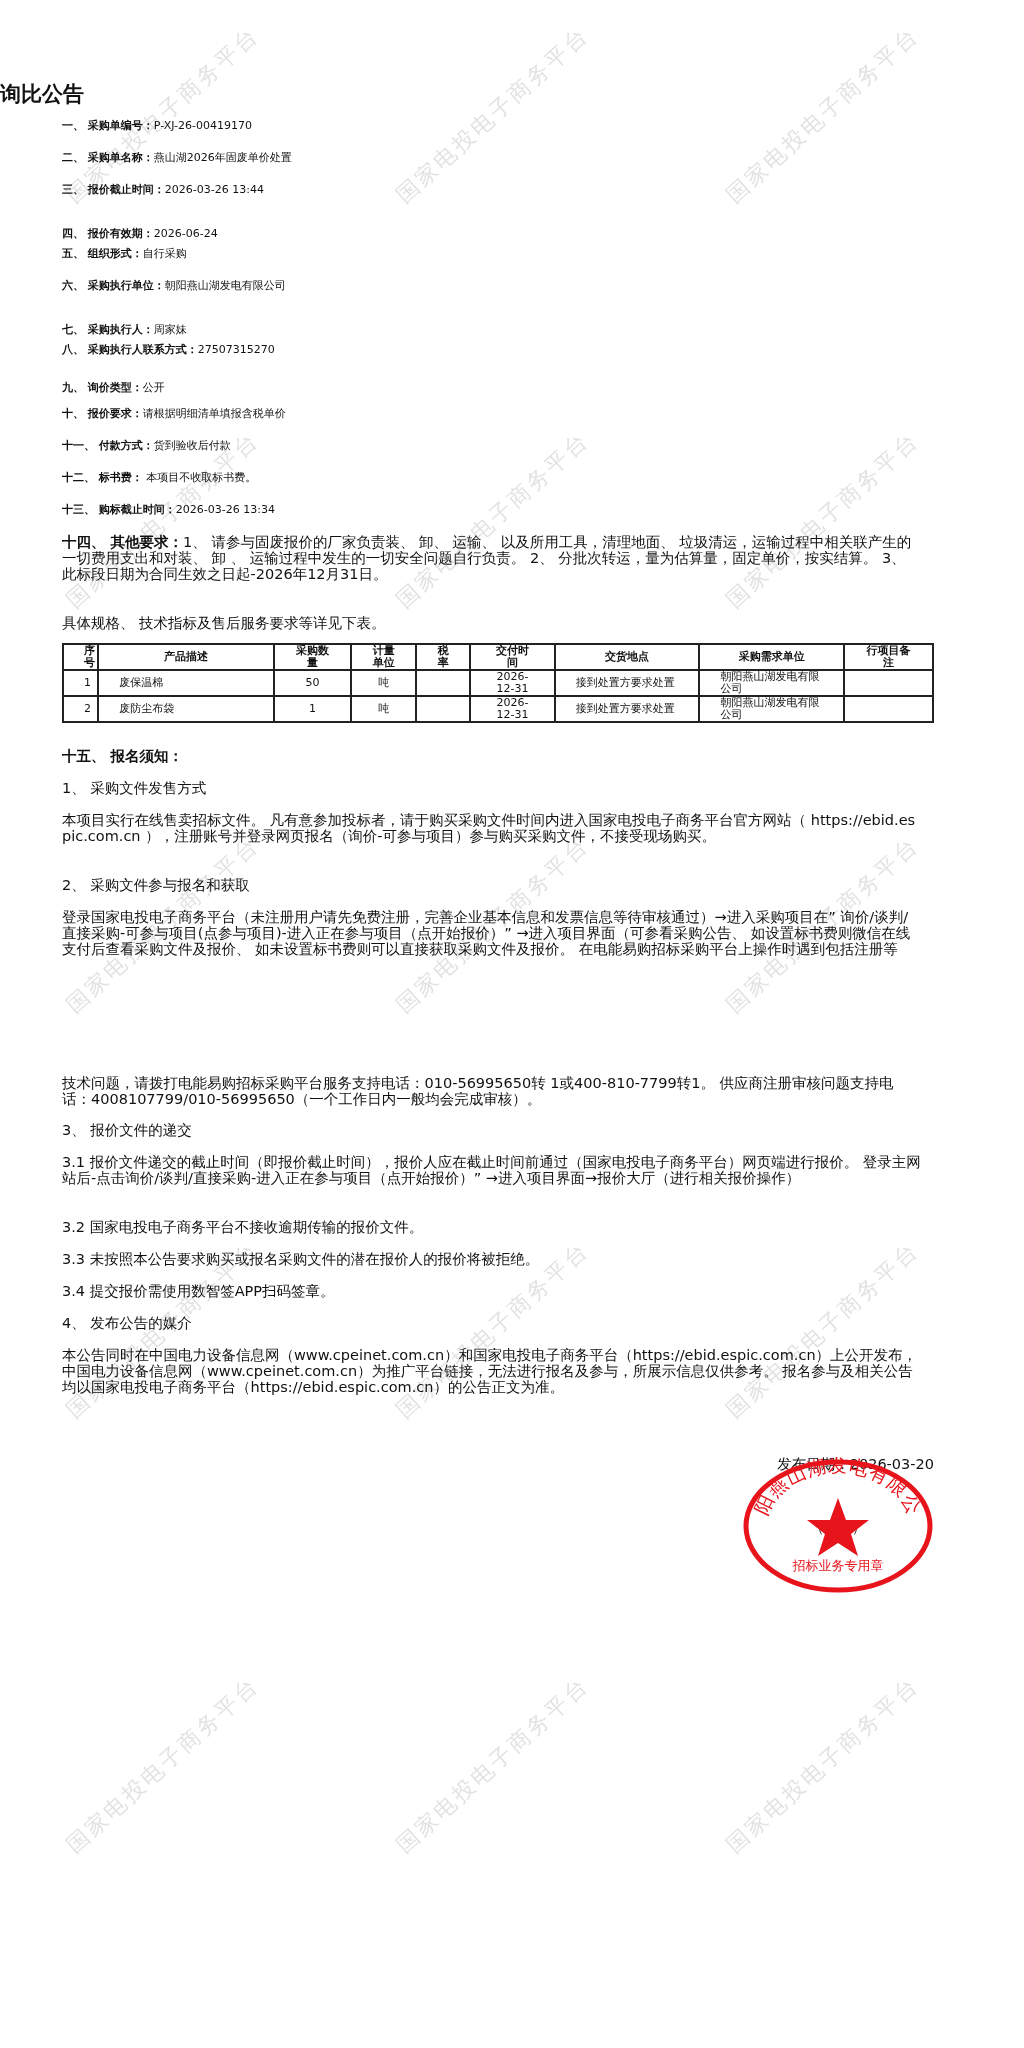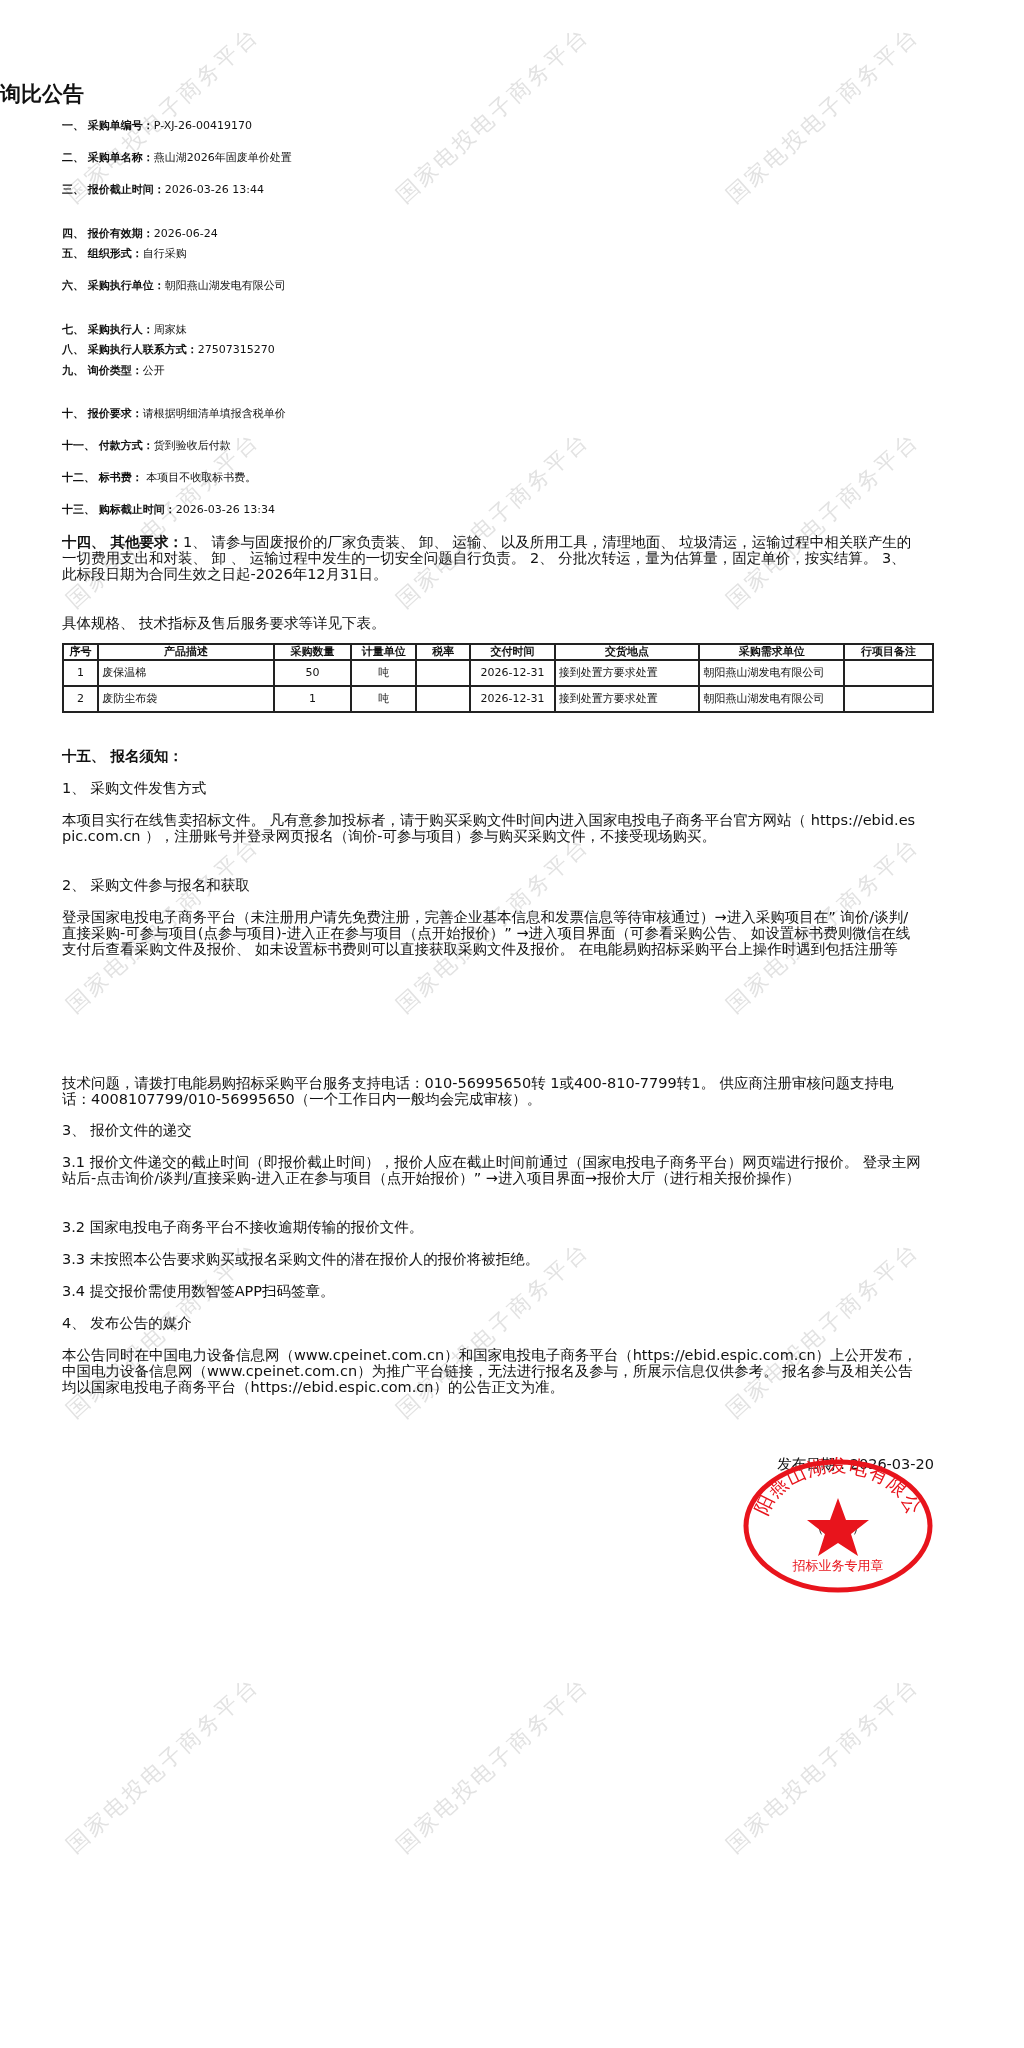--- a/index.html
+++ b/index.html
@@ -25,21 +25,21 @@
     .para {
       position: absolute; left: 62px; width: 860px; font-size: 14.5px; line-height: 16px;
       word-break: break-all;
     }
     .para .lbl { font-weight: bold; }
     table.items {
       position: absolute; left: 62px; top: 643px; width: 872px;
       border-collapse: collapse; font-size: 11px; table-layout: fixed;
     }
     table.items th, table.items td {
-      border: 2px solid #222; padding: 0 3px; line-height: 12px;
+      border: 2px solid #222; padding: 0 20px; line-height: 12px;
     }
     table.items th { font-weight: bold; text-align: center; height: 14px; }
     table.items td { height: 24px; }
     td.c { text-align: center; }
     .date-line { position: absolute; right: 90px; top: 1455px; font-size: 14.5px; }
     .seal { position: absolute; left: 738px; top: 1448px; width: 200px; height: 145px; z-index: 2; }
   </style>
 </head>
 <body>
 
@@ -65,21 +65,21 @@
   <h1 class="title">询比公告</h1>
 
   <div class="field" style="top:118px"><span class="lbl">一、 采购单编号：</span><span>P-XJ-26-00419170</span></div>
   <div class="field" style="top:150px"><span class="lbl">二、 采购单名称：</span><span>燕山湖2026年固废单价处置</span></div>
   <div class="field" style="top:182px"><span class="lbl">三、 报价截止时间：</span><span>2026-03-26 13:44</span></div>
   <div class="field" style="top:226px"><span class="lbl">四、 报价有效期：</span><span>2026-06-24</span></div>
   <div class="field" style="top:246px"><span class="lbl">五、 组织形式：</span><span>自行采购</span></div>
   <div class="field" style="top:278px"><span class="lbl">六、 采购执行单位：</span><span>朝阳燕山湖发电有限公司</span></div>
   <div class="field" style="top:322px"><span class="lbl">七、 采购执行人：</span><span>周家妹</span></div>
   <div class="field" style="top:342px"><span class="lbl">八、 采购执行人联系方式：</span><span>27507315270</span></div>
-  <div class="field" style="top:363px"><span class="lbl">九、 询价类型：</span><span>公开</span></div>
+  <div class="field" style="top:380px"><span class="lbl">九、 询价类型：</span><span>公开</span></div>
   <div class="field" style="top:406px"><span class="lbl">十、 报价要求：</span><span>请根据明细清单填报含税单价</span></div>
   <div class="field" style="top:438px"><span class="lbl">十一、 付款方式：</span><span>货到验收后付款</span></div>
   <div class="field" style="top:470px"><span class="lbl">十二、 标书费：</span><span> 本项目不收取标书费。</span></div>
   <div class="field" style="top:502px"><span class="lbl">十三、 购标截止时间：</span><span>2026-03-26 13:34</span></div>
 
   <div class="para" style="top:534px"><span class="lbl">十四、 其他要求：</span><span>1、 请参与固废报价的厂家负责装、 卸、 运输、 以及所用工具，清理地面、 垃圾清运，运输过程中相关联产生的一切费用支出和对装、 卸 、 运输过程中发生的一切安全问题自行负责。 2、 分批次转运，量为估算量，固定单价，按实结算。 3、 此标段日期为合同生效之日起-2026年12月31日。</span></div>
 
   <div class="para" style="top:615px">具体规格、 技术指标及售后服务要求等详见下表。</div>
 
   <table class="items">

